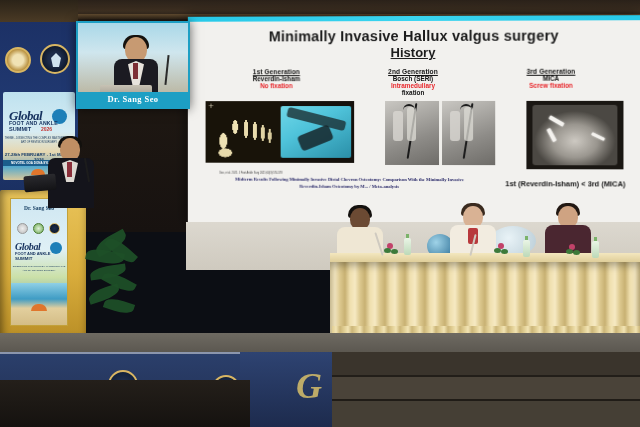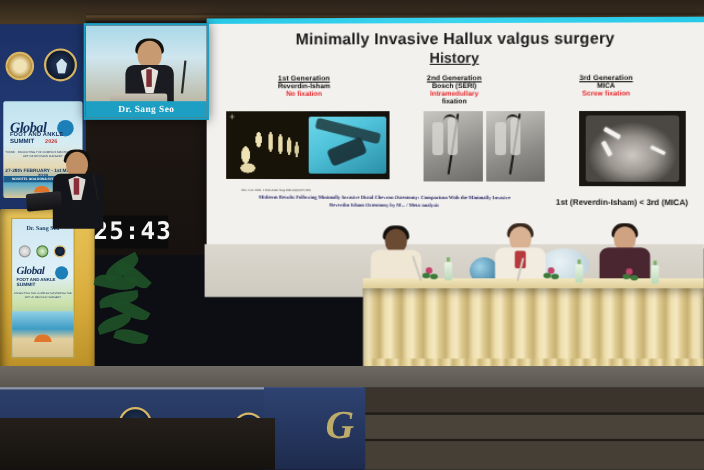--- a/index.html
+++ b/index.html
@@ -468,21 +468,20 @@
         <div class="vf-head"></div>
         <div class="vf-body"></div>
       <div class="vf-shirt"></div>
         <div class="vf-tie"></div>
     </div>
     <div class="vf-laptop"></div>
     <div class="vf-mic"></div>
     <div class="vf-label">Dr. Sang Seo</div>
   </div>
 
-  <div class="timer">25:43</div>
 
   <div class="podium">
     <div class="podium-banner">
       <div class="pb-name">Dr. Sang Seo</div>
       <div class="pb-seals">
         <div class="pb-seal pbs1"></div>
         <div class="pb-seal pbs2"></div>
         <div class="pb-seal pbs3"></div>
       </div>
       <div class="pb-logo">

